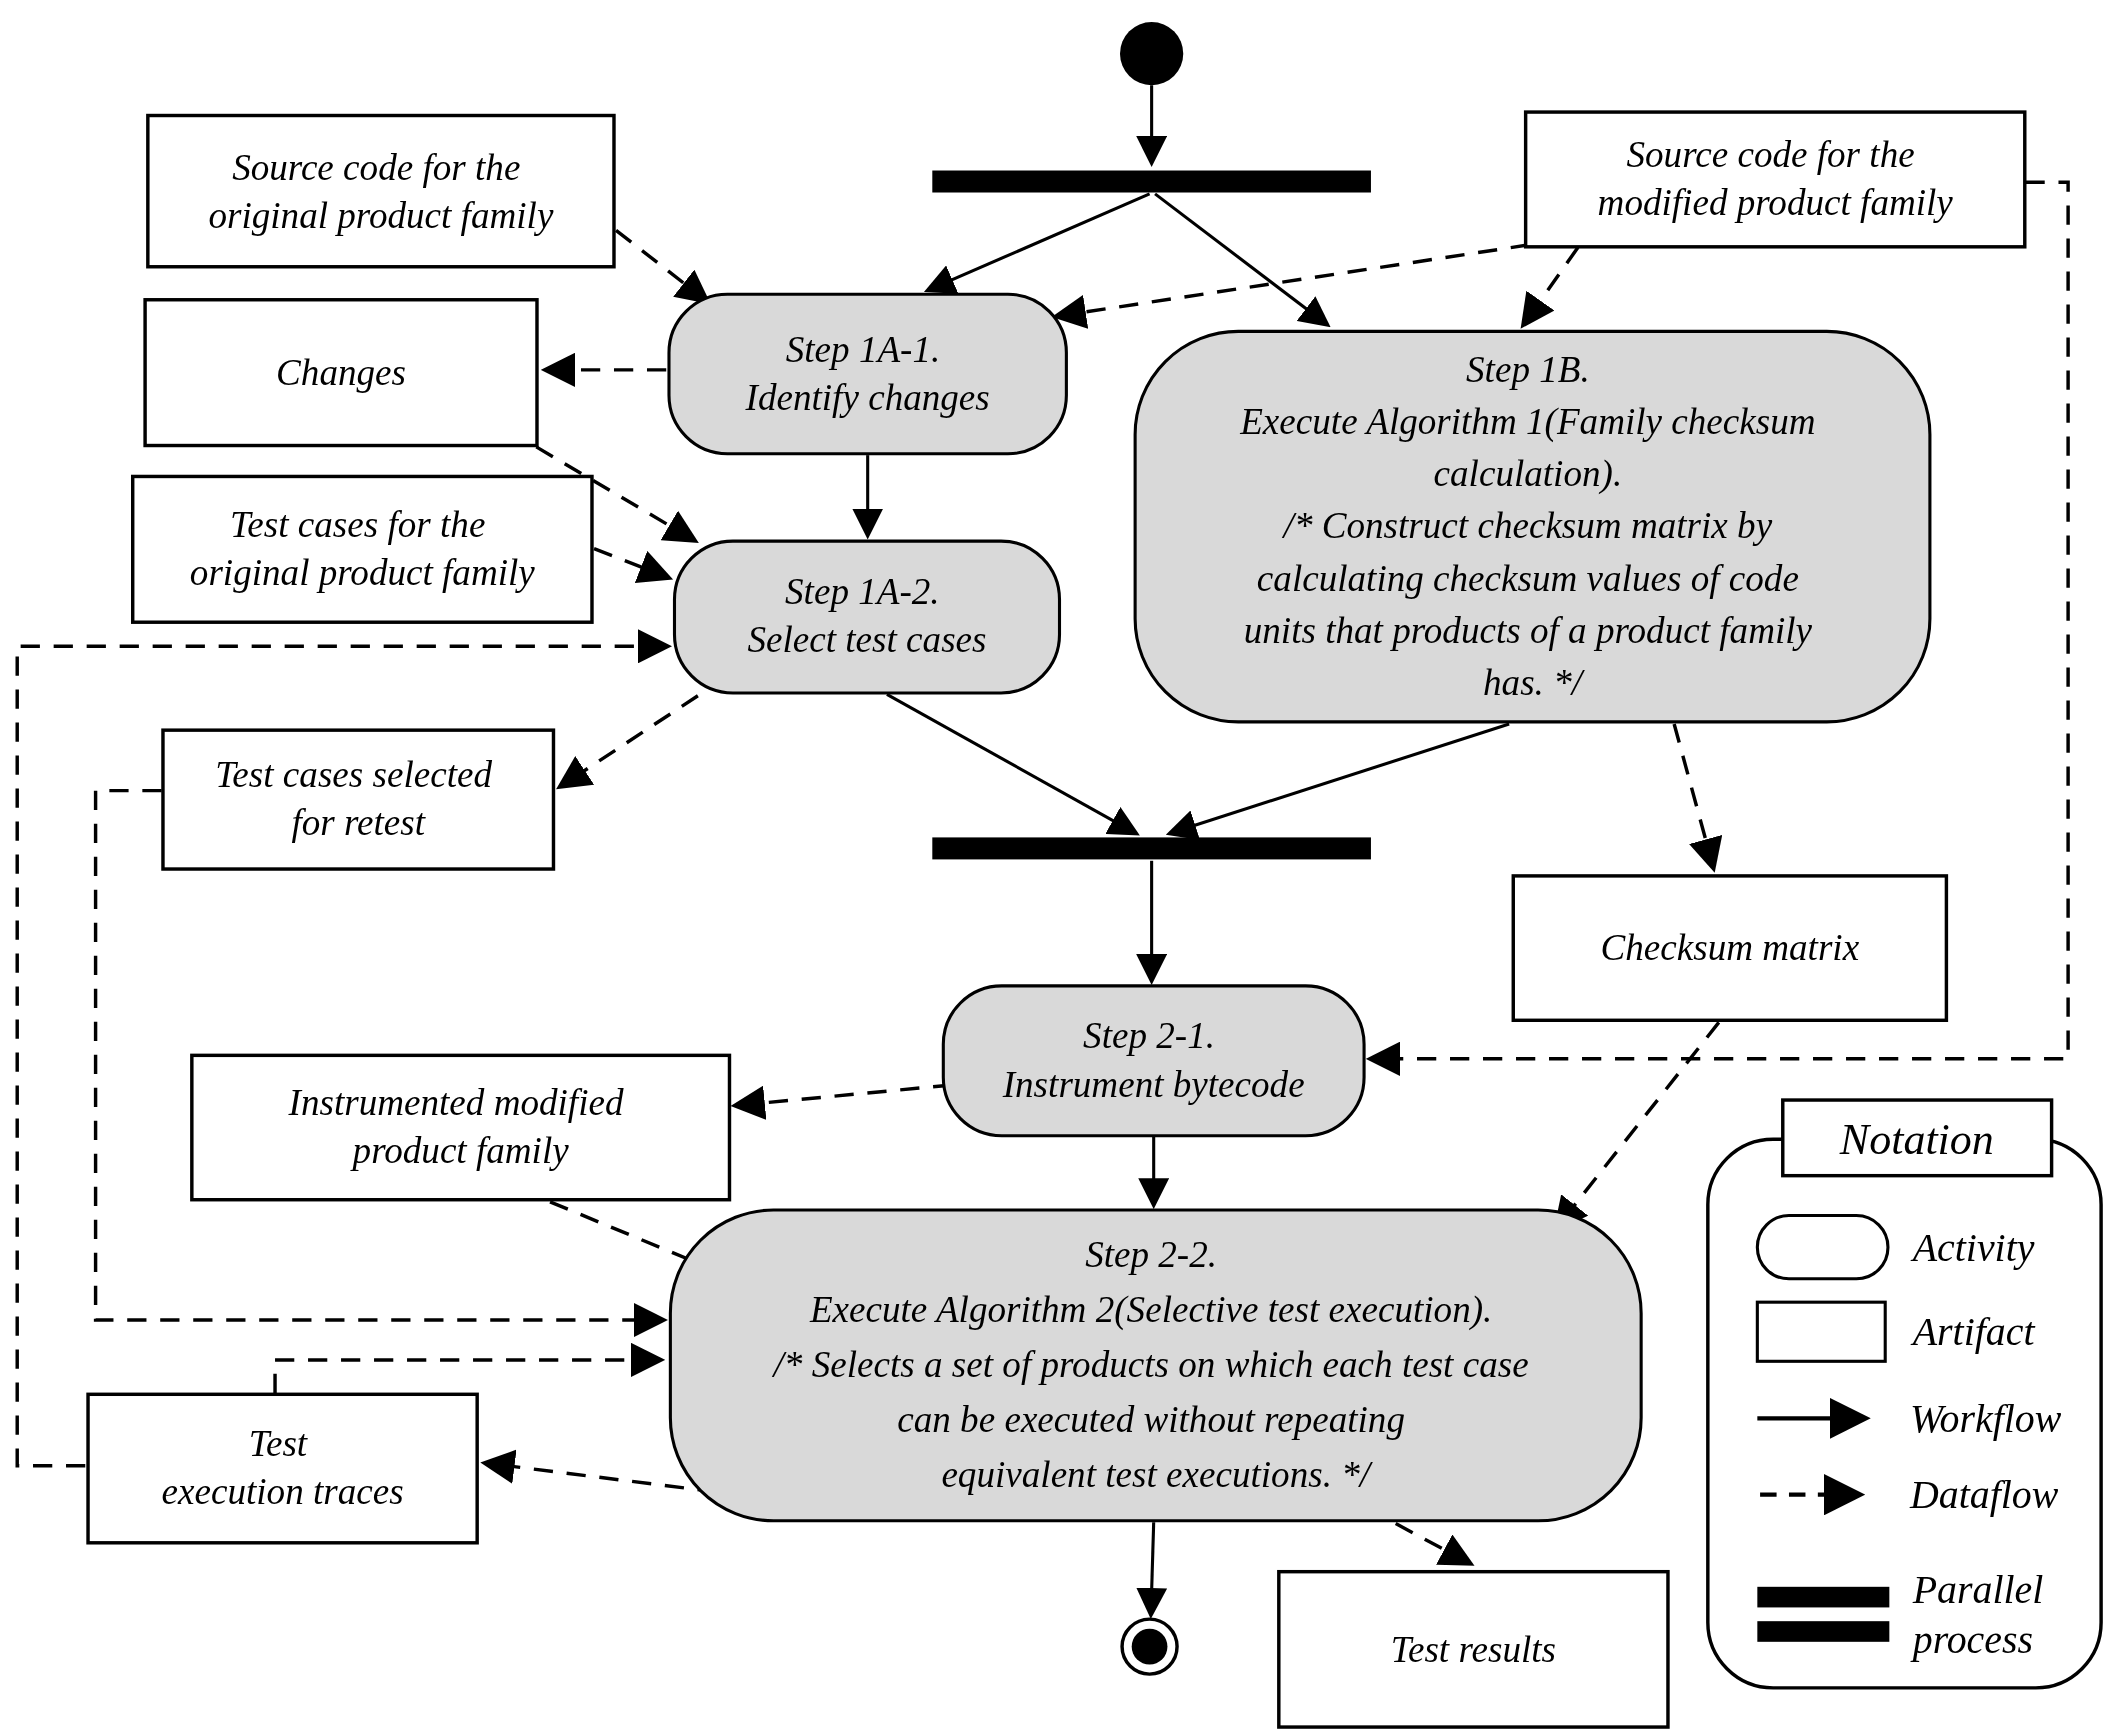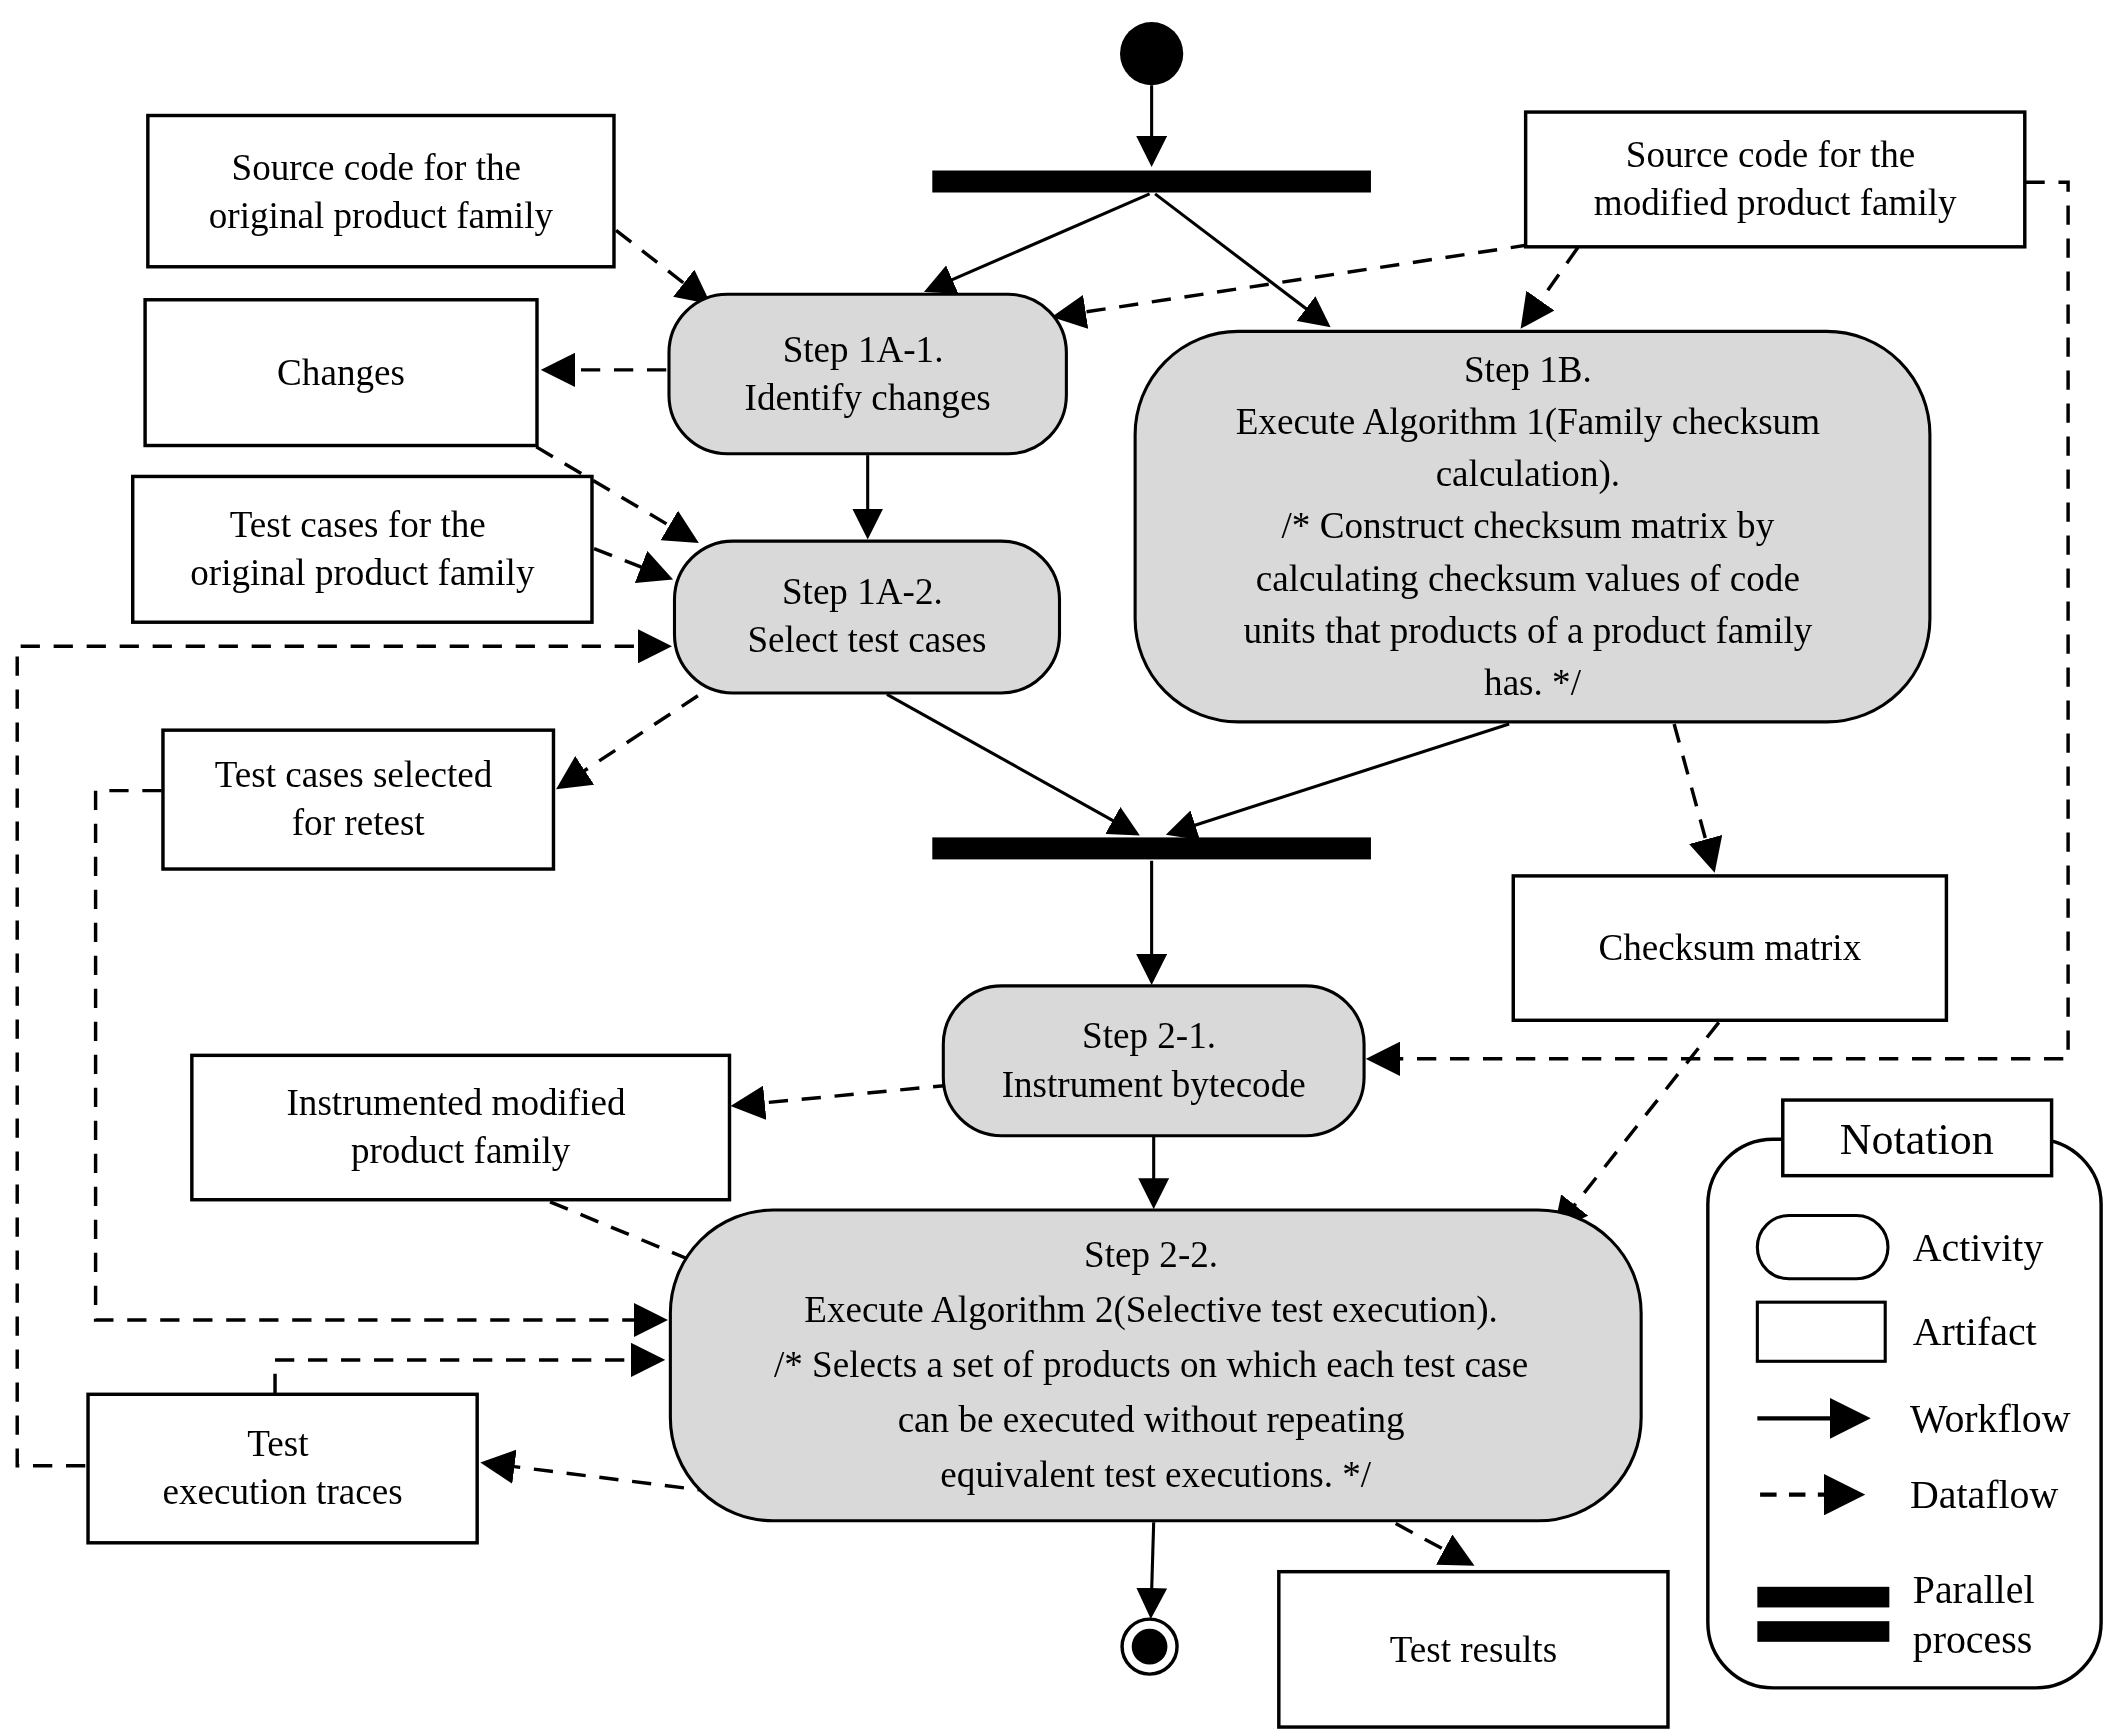--- a/index.html
+++ b/index.html
@@ -1,16 +1,16 @@
 <!DOCTYPE html>
 <html style="font-size:11px"><head>
 <meta charset="utf-8">
 <style>
   html,body{margin:0;padding:0;background:#ffffff;}
-  .stage{width:1974px;height:1736px;position:relative;background:#ffffff;}
+  .stage{width:1974px;height:1736px;position:relative;background:#ffffff;font-style:italic;}
   svg{display:block;}
   text{
     font-family:"Liberation Serif","DejaVu Serif",serif;
     fill:#000000;
     font-size:54px;
     text-anchor:middle;
   }
   .artifact{fill:#ffffff;stroke:#000000;stroke-width:5;}
   .activity{fill:#d9d9d9;stroke:#000000;stroke-width:4.5;}
   .bar{fill:#000000;stroke:none;}

